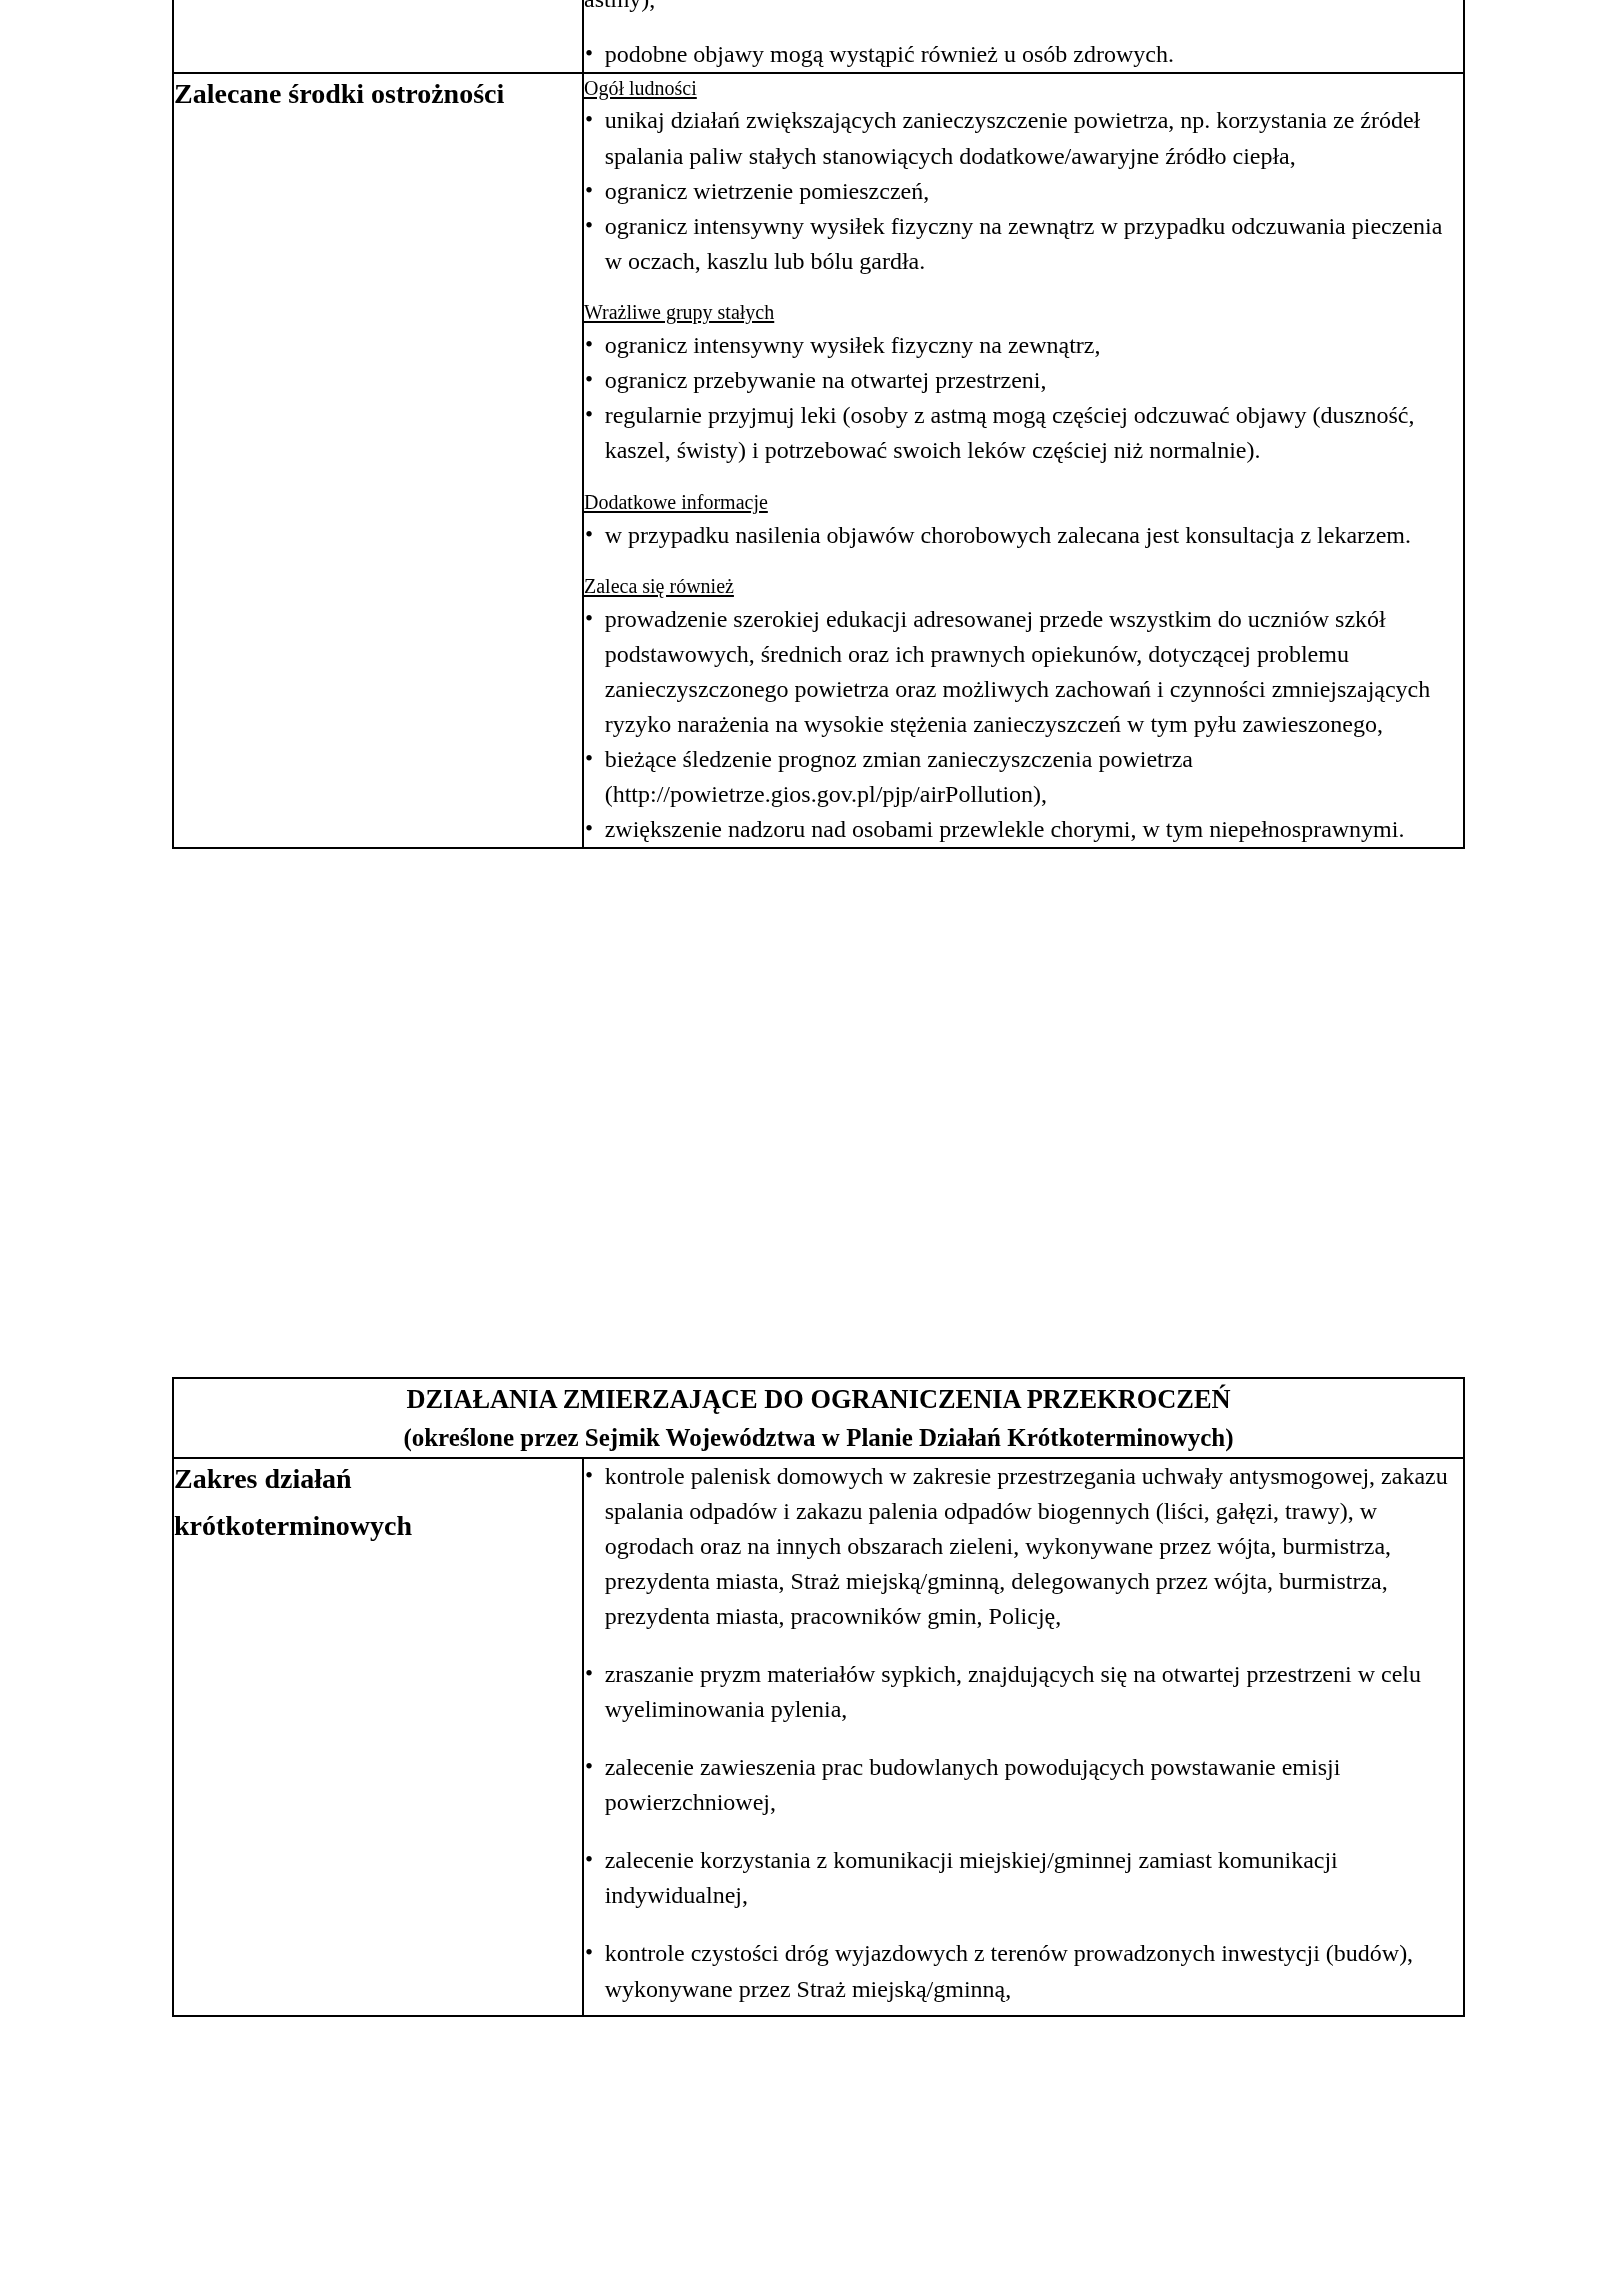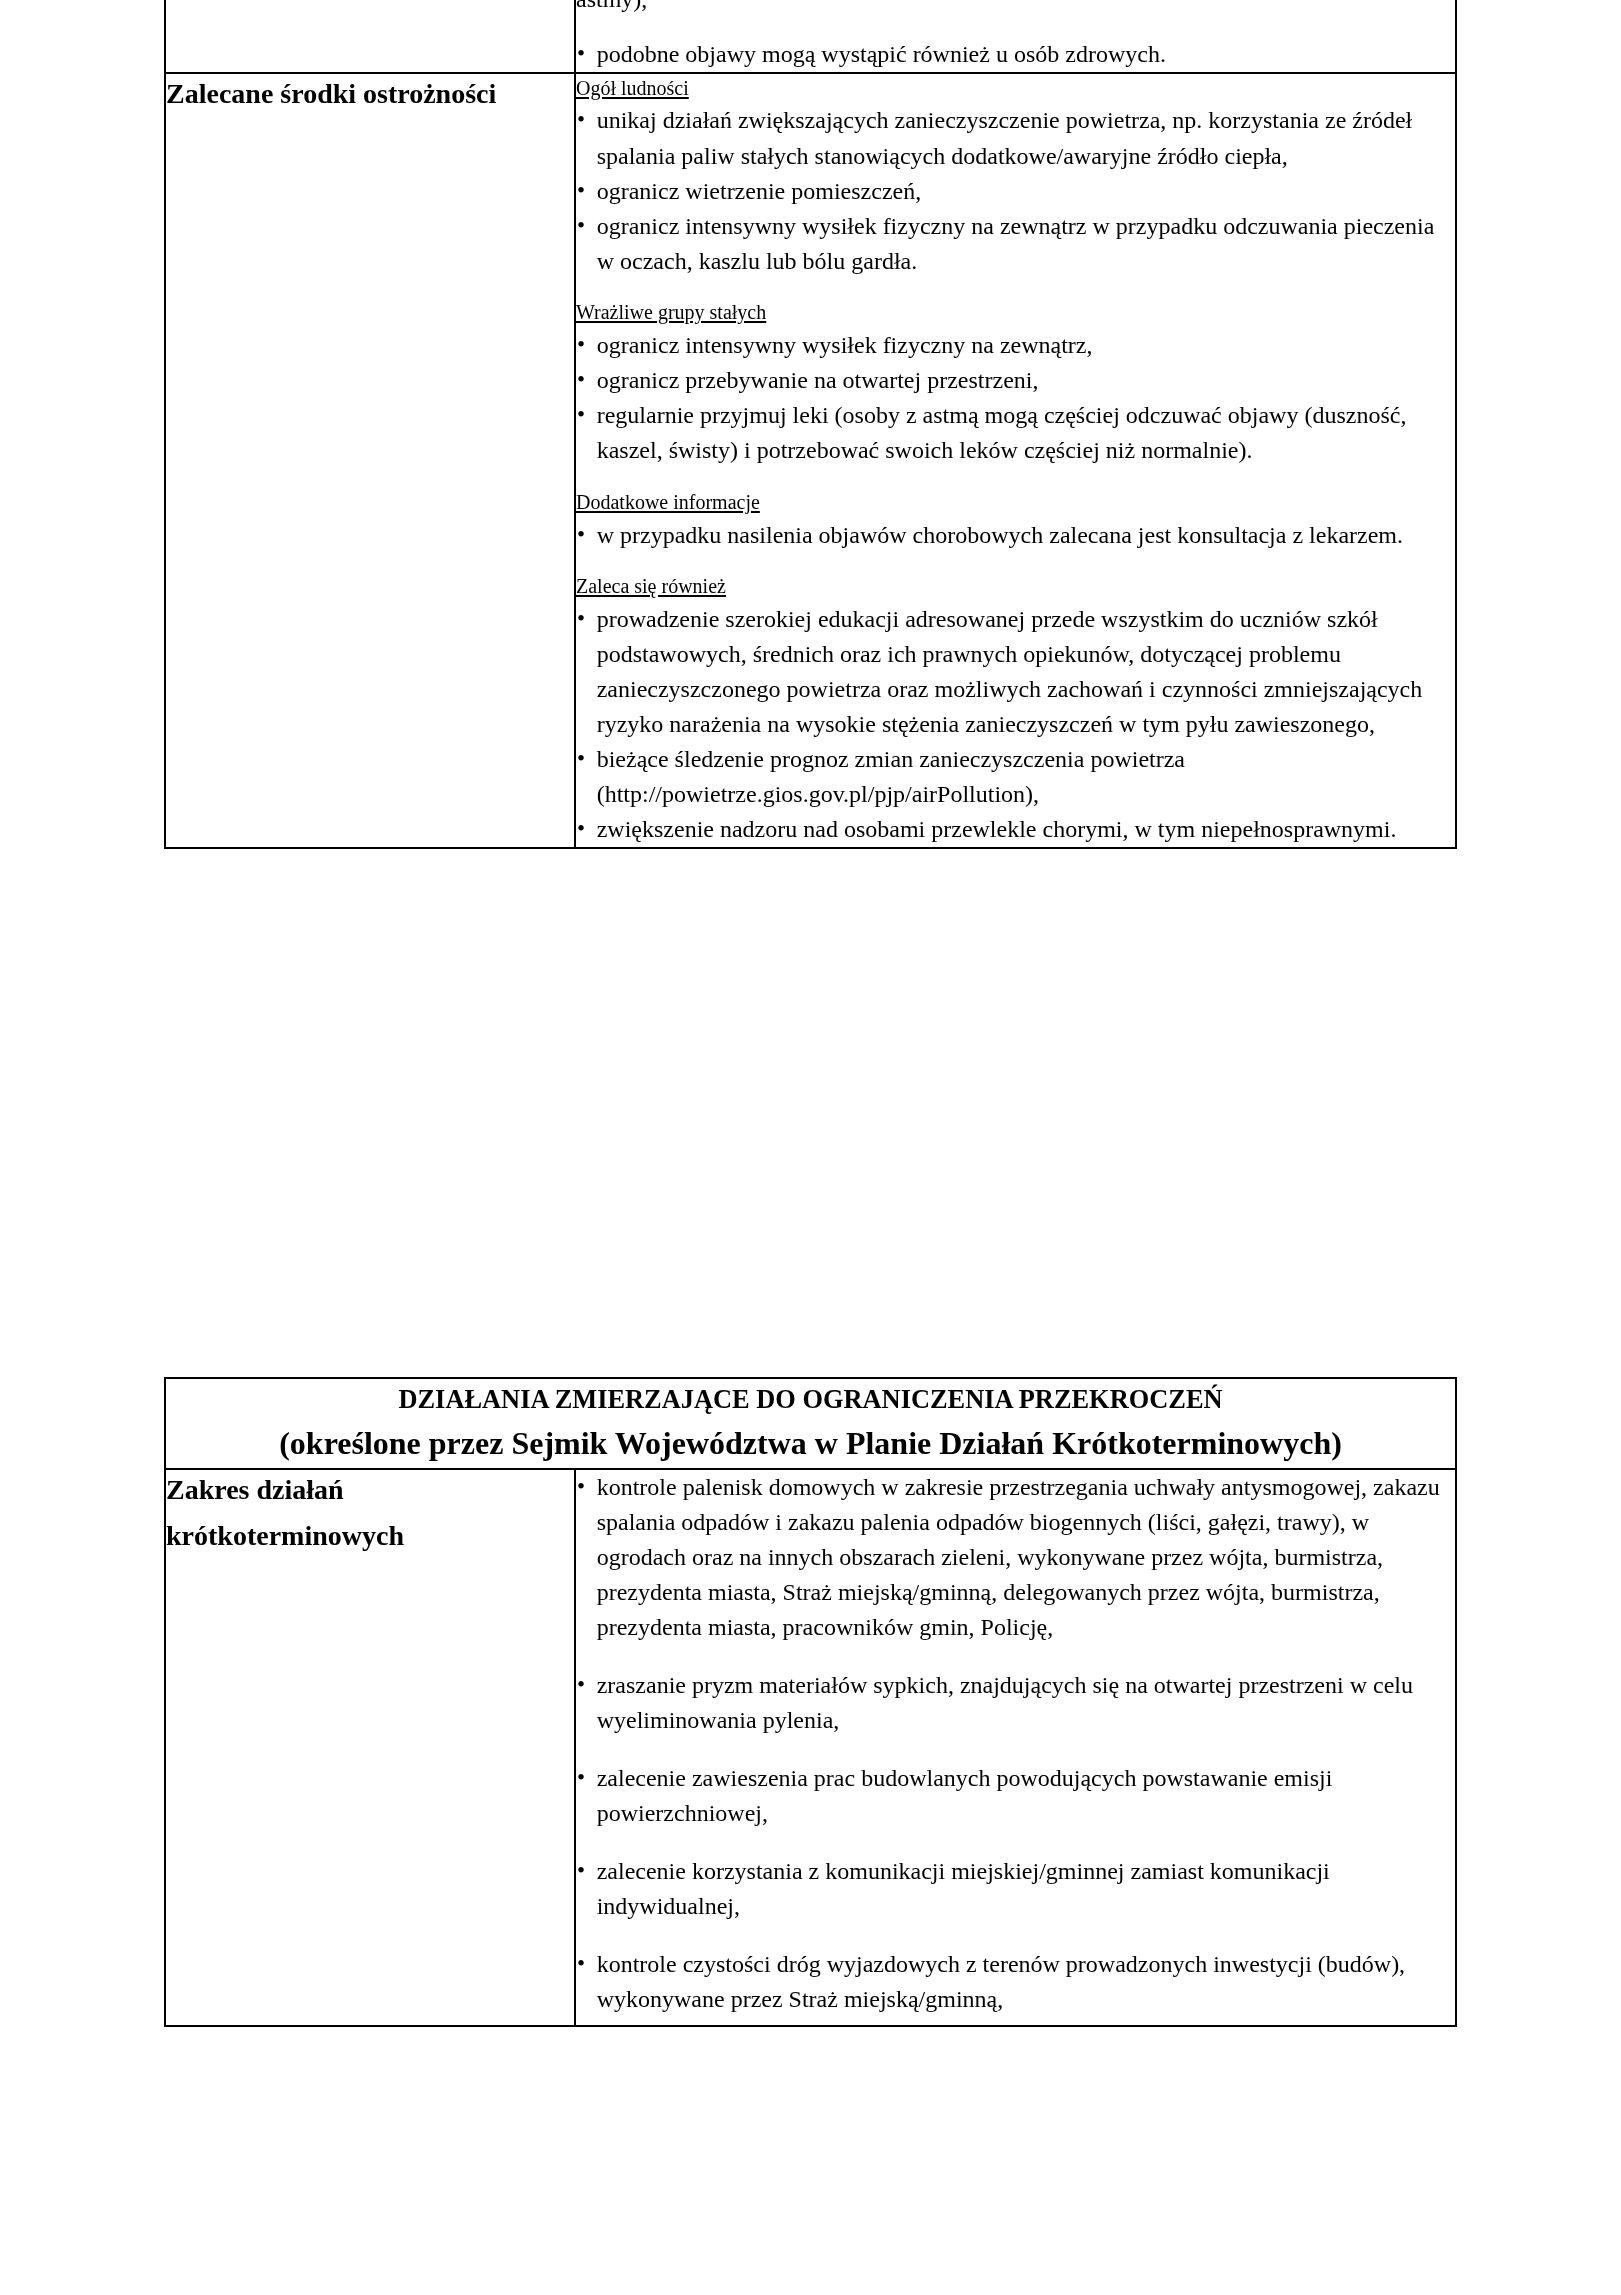--- a/index.html
+++ b/index.html
@@ -12,21 +12,21 @@
     width: 1622px;
     height: 2295px;
     position: relative;
     overflow: hidden;
     font-family: "Liberation Serif", "DejaVu Serif", serif;
     color: #000000;
   }
 
   .page {
     position: absolute;
-    left: 0; top: 0;
+    left: 8px; top: 0;
     width: 1490px;
     height: 2295px;
     background: #ffffff;
   }
 
   
   .doc-table {
     position: absolute;
     left: 164px;
     width: 1291px;
@@ -83,21 +83,21 @@
   }
   .table-b { top: 0; }
 
   .banner-cell {
     text-align: center;
     font-weight: bold;
     font-size: 26.4px;
     line-height: 1.52;
     padding: 15px 17px 17px 17px;
   }
-  .banner-line2 { font-size: 32px; }
+  .banner-line2 { font-size: 25px; }
 
   
   .subhead {
     text-decoration: underline;
     text-underline-offset: 2.3px;
     margin: 0 0 1.1px 0;
     font-size: 20px;
     line-height: 1.44;
   }
   ul.bullets {

